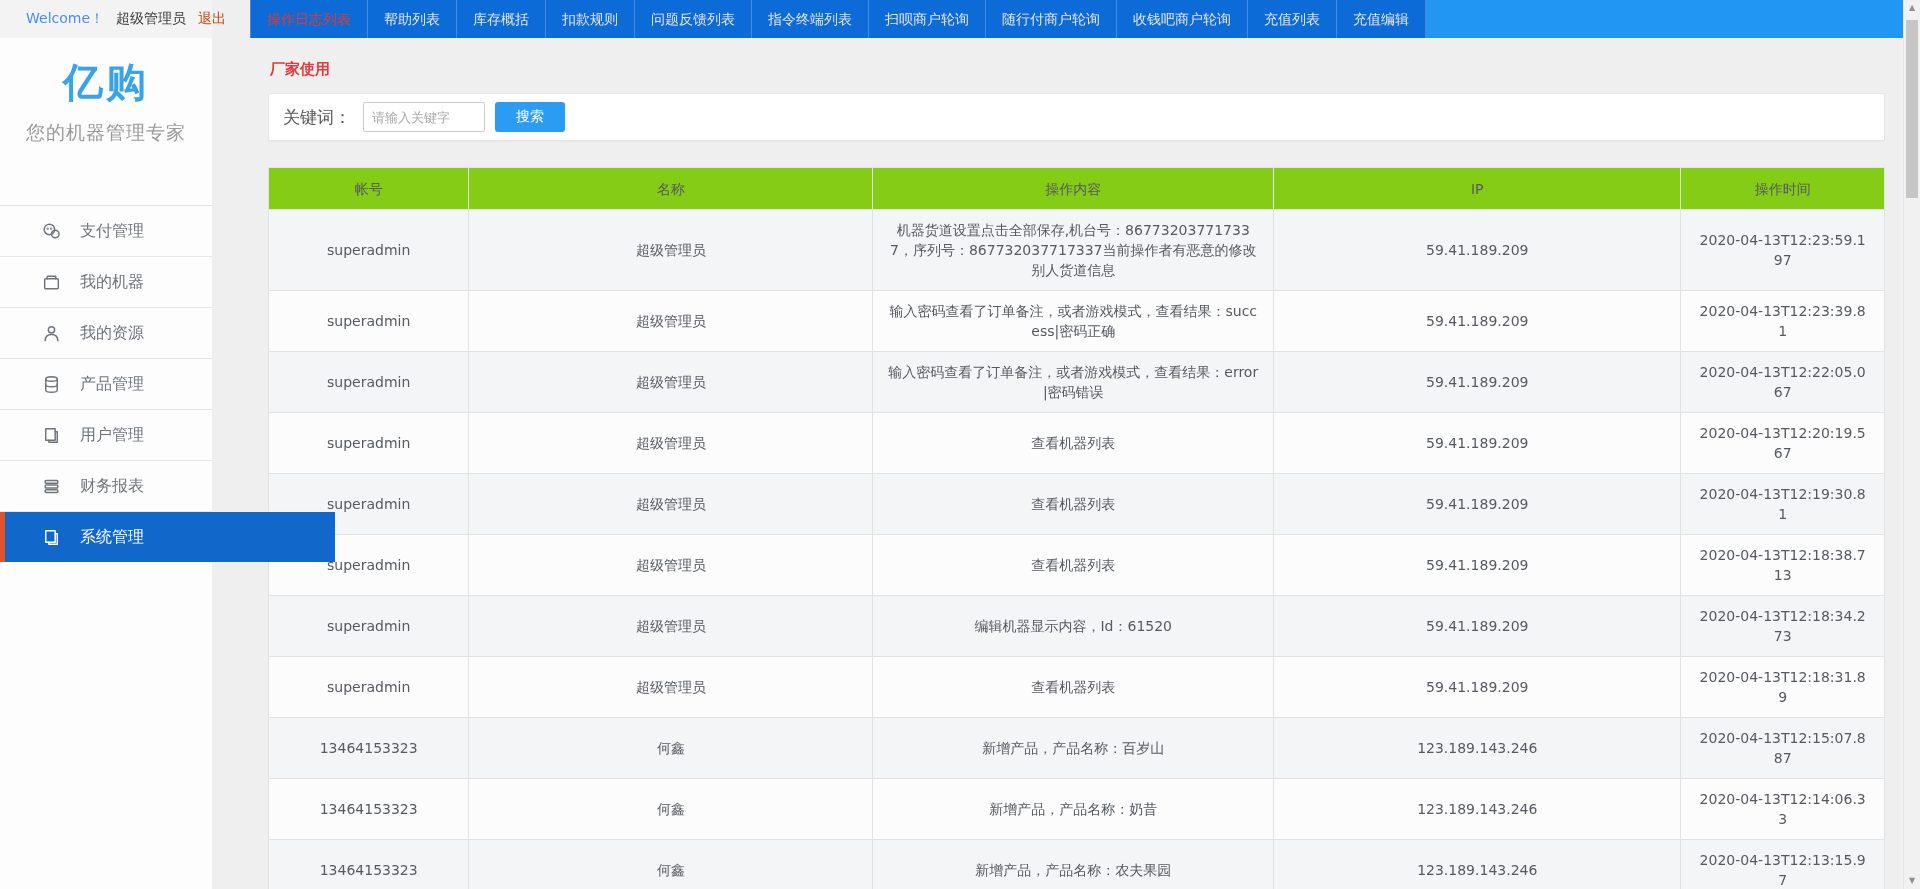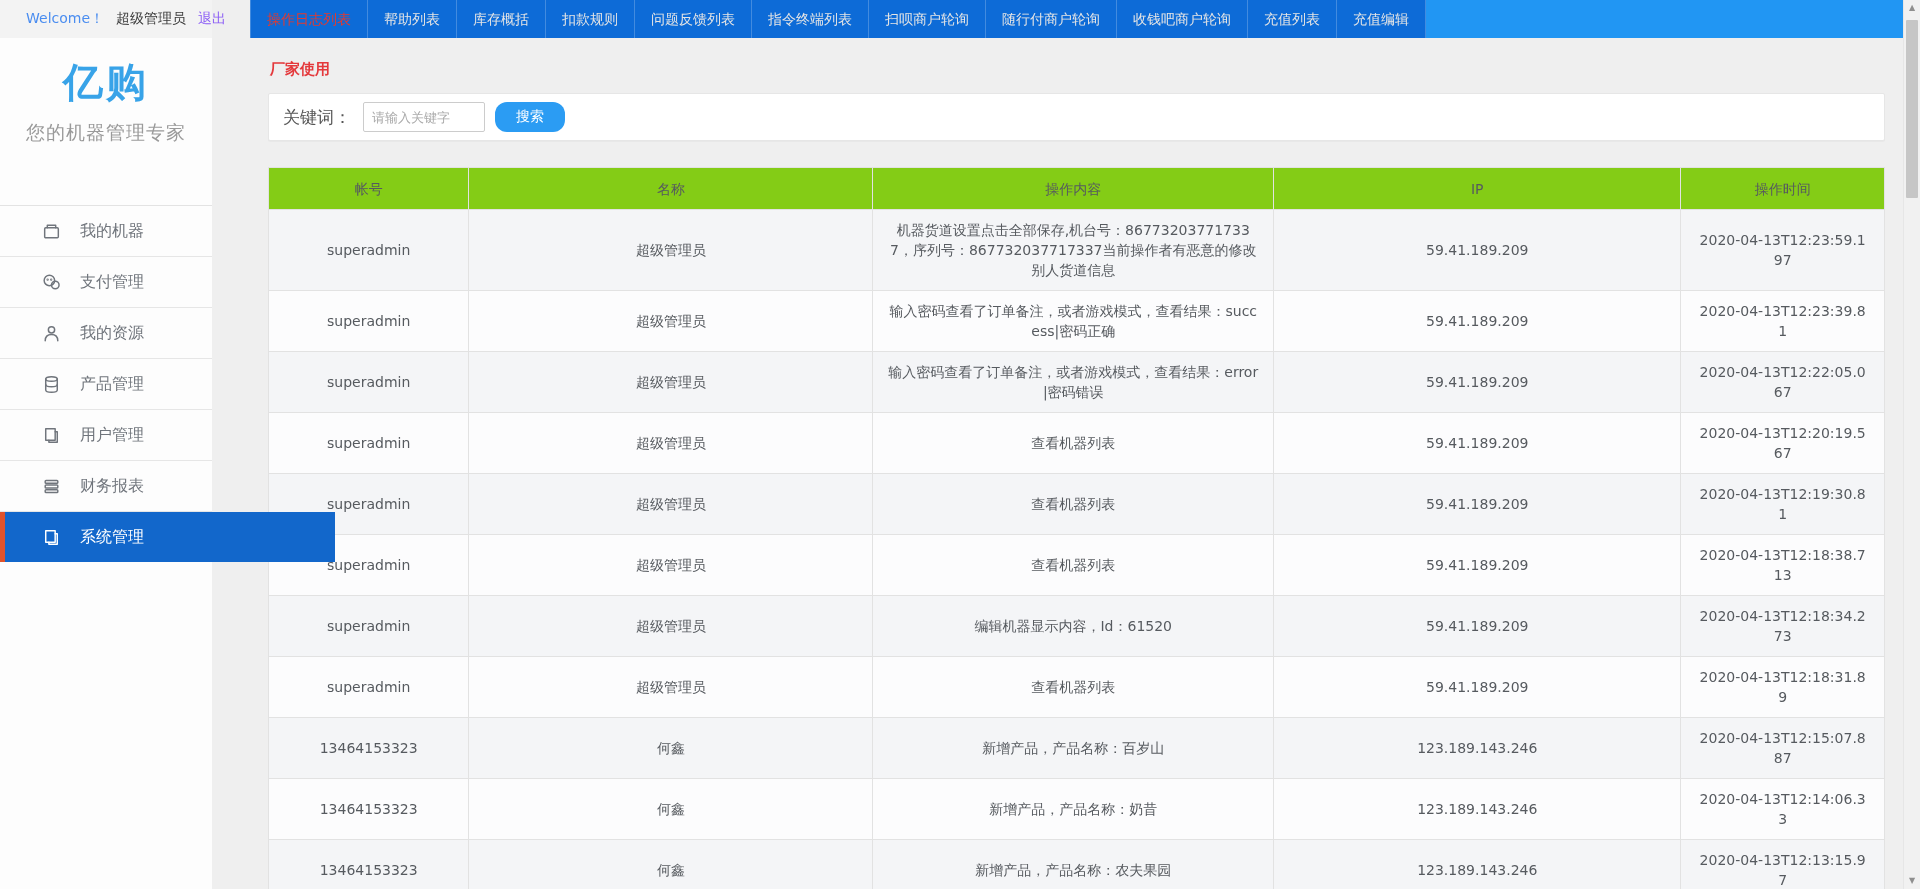--- a/index.html
+++ b/index.html
@@ -4,21 +4,21 @@
 <style>
   html,body{margin:0;padding:0;}
   body{font-family:"DejaVu Sans","Liberation Sans",sans-serif; background:#fff;}
   #screen{position:relative;width:1920px;height:889px;overflow:hidden;background:#efefef;}
 
   
   .sidebar{position:absolute;left:0;top:0;width:212px;height:100%;background:#fdfdfd;z-index:4;}
   .topstrip{height:38px;background:#f3f3f3;display:flex;align-items:center;padding-left:26px;font-size:14px;white-space:nowrap;}
   .welcome{color:#4a8df0;}
   .username{color:#3a3a3a;margin-left:12px;}
-  .logout{color:#8b5cf6;margin-left:12px;cursor:pointer;}
+  .logout{color:#c2410c;margin-left:12px;cursor:pointer;}
   .brand{height:145px;text-align:center;}
   .brand .logo{margin-top:22px;font-size:40px;font-weight:800;color:#38a3e8;letter-spacing:3px;line-height:1.1;}
   .brand .tagline{margin-top:16px;font-size:19px;color:#9a9a9a;letter-spacing:1px;}
   .menu{border-top:1px solid #e3e3e3;}
   .side-item{height:50px;display:flex;align-items:center;border-bottom:1px solid #e6e6e6;
     padding-left:40px;color:#70757c;font-size:16px;cursor:pointer;background:#fdfdfd;}
   .side-item .side-icon{width:22px;height:22px;margin-right:18px;display:inline-flex;align-items:center;justify-content:center;}
   .side-item.active{background:#1267cb;color:#fff;border-left:5px solid #e0532c;border-bottom:none;
     width:295px;padding-left:35px;position:relative;z-index:9;}
   .side-item svg{width:21px;height:21px;}
@@ -30,21 +30,21 @@
   .tab:first-child{border-left:1px solid rgba(255,255,255,0.22);}
   .tab.active{color:#e23a30;}
 
   
   .content{position:absolute;left:250px;top:38px;right:17px;bottom:0;background:#efefef;padding:14px 18px;box-sizing:border-box;overflow:hidden;}
   .section-title{color:#e4393c;font-size:15px;font-weight:bold;margin:8px 0 14px 2px;}
   .search-card{background:#fff;border:1px solid #e6e6e6;border-radius:2px;height:46px;display:flex;align-items:center;padding:0 14px;box-shadow:0 1px 1px rgba(0,0,0,0.03);}
   .search-label{font-size:17px;color:#555;}
   .search-input{width:104px;height:28px;border:1px solid #ccc;border-radius:2px;padding:0 8px;font-size:13px;color:#333;margin-left:12px;outline:none;font-family:inherit;}
   .search-input::placeholder{color:#aaa;}
-  .search-btn{margin-left:10px;width:70px;height:30px;background:#2b9cf3;color:#fff;border:none;border-radius:12px;font-size:14px;cursor:pointer;font-family:inherit;}
+  .search-btn{margin-left:10px;width:70px;height:30px;background:#2b9cf3;color:#fff;border:none;border-radius:3px;font-size:14px;cursor:pointer;font-family:inherit;}
 
   
   .log-table{margin-top:26px;width:100%;border-collapse:collapse;background:#fff;table-layout:fixed;}
   .log-table th,.log-table td{border:1px solid #e2e2e2;text-align:center;font-weight:normal;
     font-size:14px;color:#565a5f;padding:10px 14px;line-height:20px;word-break:break-all;}
   .log-table thead th{background:#84cc16;height:21px;}
   .log-table tbody tr:nth-child(odd) td{background:#f4f5f7;}
   .log-table tbody tr:nth-child(even) td{background:#fcfcfd;}
 
   
@@ -82,36 +82,36 @@
       <span class="logout">退出</span>
     </div>
     <div class="brand">
       <div class="logo">亿购</div>
       <div class="tagline">您的机器管理专家</div>
     </div>
     <div class="menu" id="side-menu">
         <div class="side-item">
           <span class="side-icon">
             <svg viewBox="0 0 20 20" fill="none" stroke="currentColor" stroke-width="1.4" stroke-linecap="round" stroke-linejoin="round">
-              <rect x="3.5" y="6.5" width="13" height="9.5" rx="1"></rect>
-              <path d="M6 6.5 V4 h8 v2.5"></path>
-            </svg>
-          </span>
-          <span class="side-label">我的机器</span>
-        </div>
-        <div class="side-item">
-          <span class="side-icon">
-            <svg viewBox="0 0 20 20" fill="none" stroke="currentColor" stroke-width="1.4" stroke-linecap="round" stroke-linejoin="round">
               <circle cx="8" cy="8" r="5"></circle>
               <circle cx="13.6" cy="12.4" r="3.6"></circle>
               <circle cx="6.3" cy="7.3" r="0.4"></circle>
               <circle cx="9.7" cy="7.3" r="0.4"></circle>
             </svg>
           </span>
           <span class="side-label">支付管理</span>
+        </div>
+        <div class="side-item">
+          <span class="side-icon">
+            <svg viewBox="0 0 20 20" fill="none" stroke="currentColor" stroke-width="1.4" stroke-linecap="round" stroke-linejoin="round">
+              <rect x="3.5" y="6.5" width="13" height="9.5" rx="1"></rect>
+              <path d="M6 6.5 V4 h8 v2.5"></path>
+            </svg>
+          </span>
+          <span class="side-label">我的机器</span>
         </div>
         <div class="side-item">
           <span class="side-icon">
             <svg viewBox="0 0 20 20" fill="none" stroke="currentColor" stroke-width="1.4" stroke-linecap="round" stroke-linejoin="round">
               <circle cx="10" cy="6.5" r="3"></circle>
               <path d="M4 17 c0-4 2.7-6 6-6 s6 2 6 6"></path>
             </svg>
           </span>
           <span class="side-label">我的资源</span>
         </div>

